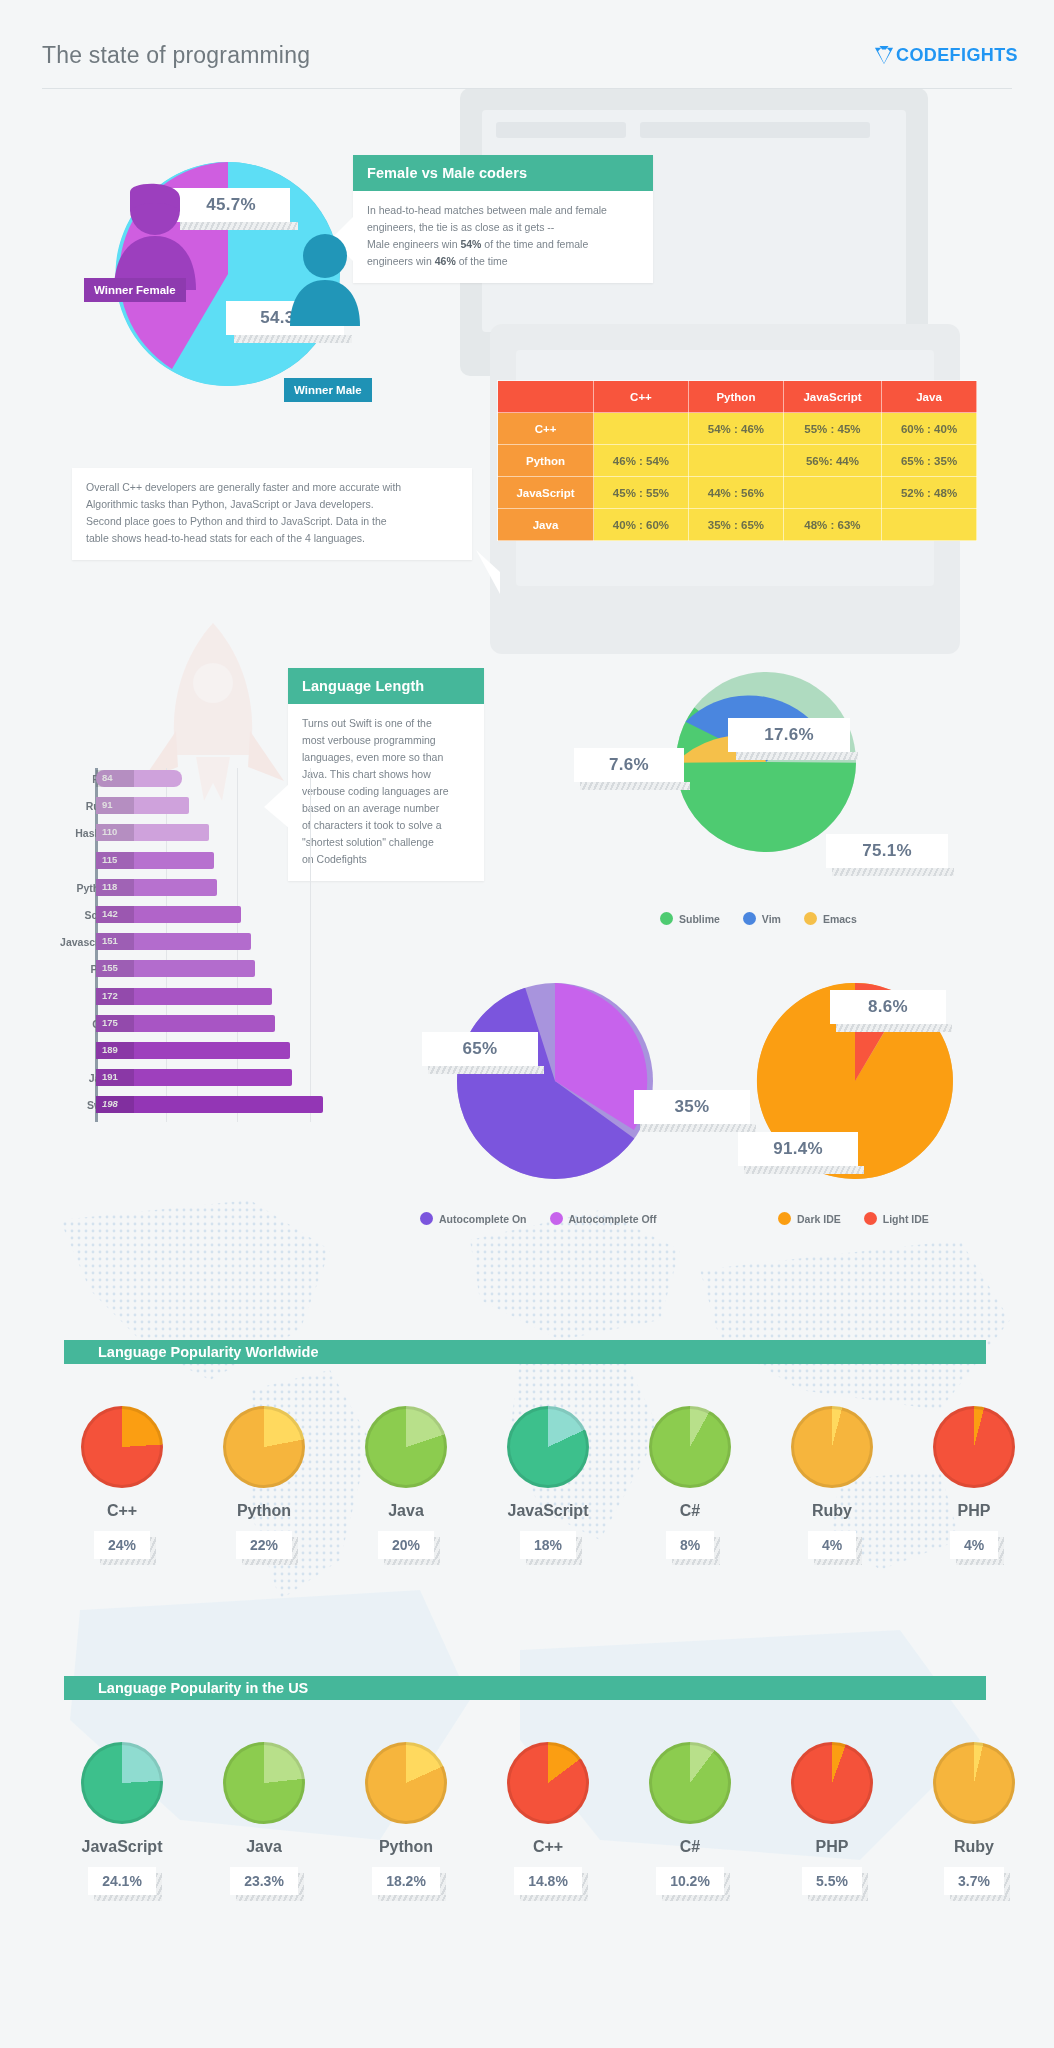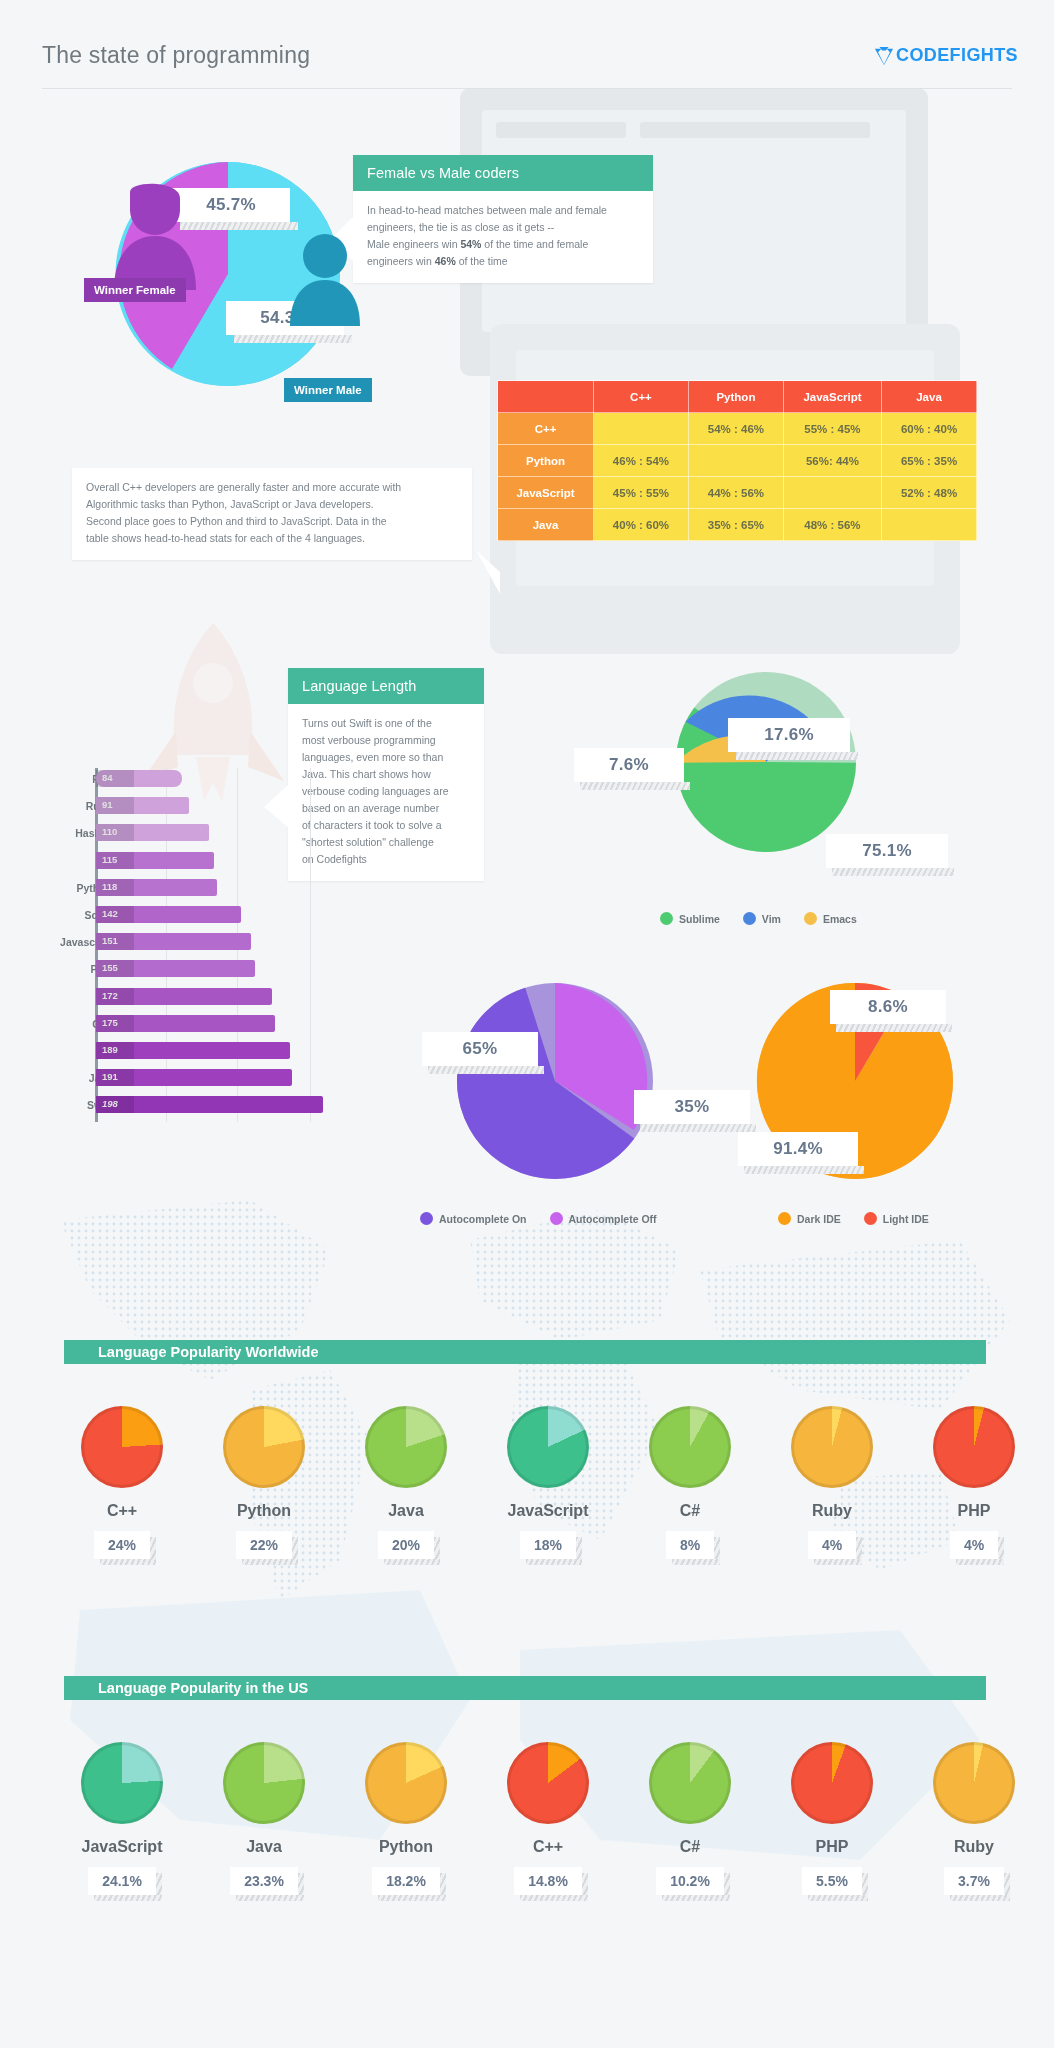--- a/index.html
+++ b/index.html
@@ -24,31 +24,31 @@
   .monitor { position:absolute; left:460px; top:88px; width:520px; height:620px; pointer-events:none; }
 
   
   .page-header {
     position: absolute; left: 0; top: 0; width: 1054px; height: 92px;
   }
   .page-title {
     position: absolute; left: 42px; top: 42px;
     font-size: 23px; font-weight: 400; color: #70797f; letter-spacing: .2px;
   }
-  .brand { position: absolute; right: 36px; top: 45px; display:flex; align-items:center; gap:1px; }
+  .brand { position: absolute; right: 36px; top: 45px; display:flex; gap:1px; }
   .brand-mark { width: 22px; height: 20px; }
   .brand-name { font-size: 18px; font-weight: 700; color: #2196f3; letter-spacing: .4px; }
   .header-rule {
     position:absolute; left:42px; top:88px; width:970px; height:1px; background:#dde2e5;
   }
 
   
   .card { position: absolute; background: #fff; box-shadow: 0 1px 2px rgba(0,0,0,.06); }
   .card-head {
-    background: #45b79a; color: #fff; font-size: 14.5px; font-weight: 400;
+    background: #45b79a; color: #fff; font-size: 14.5px; font-weight: 700;
     padding: 10px 14px; letter-spacing: .1px;
   }
   .card-body { padding: 11px 14px 13px 14px; font-size: 10.5px; line-height: 1.62; color: #7b848c; }
   .card-body b { color:#5c666e; }
 
   
   .bubble {
     position: absolute; background: #fff; color: #67778c;
     font-size: 17px; font-weight: 700; letter-spacing: .3px;
     display:flex; align-items:center; justify-content:center;
@@ -249,21 +249,21 @@
       <th>JavaScript</th>
       <td>45% : 55%</td>
       <td>44% : 56%</td>
       <td></td>
       <td>52% : 48%</td>
     </tr>
     <tr>
       <th>Java</th>
       <td>40% : 60%</td>
       <td>35% : 65%</td>
-      <td>48% : 56%</td>
+      <td>48% : 63%</td>
       <td></td>
     </tr>
   </tbody>
 </table>
 <svg style="position:absolute;left:476px;top:550px;width:24px;height:44px;z-index:5" viewBox="0 0 24 44">
   <path d="M0 0 L24 22 L24 44 Z" fill="#ffffff"></path>
 </svg>
 
 <div class="card" style="left:72px;top:468px;width:400px;">
   <div class="card-body">

